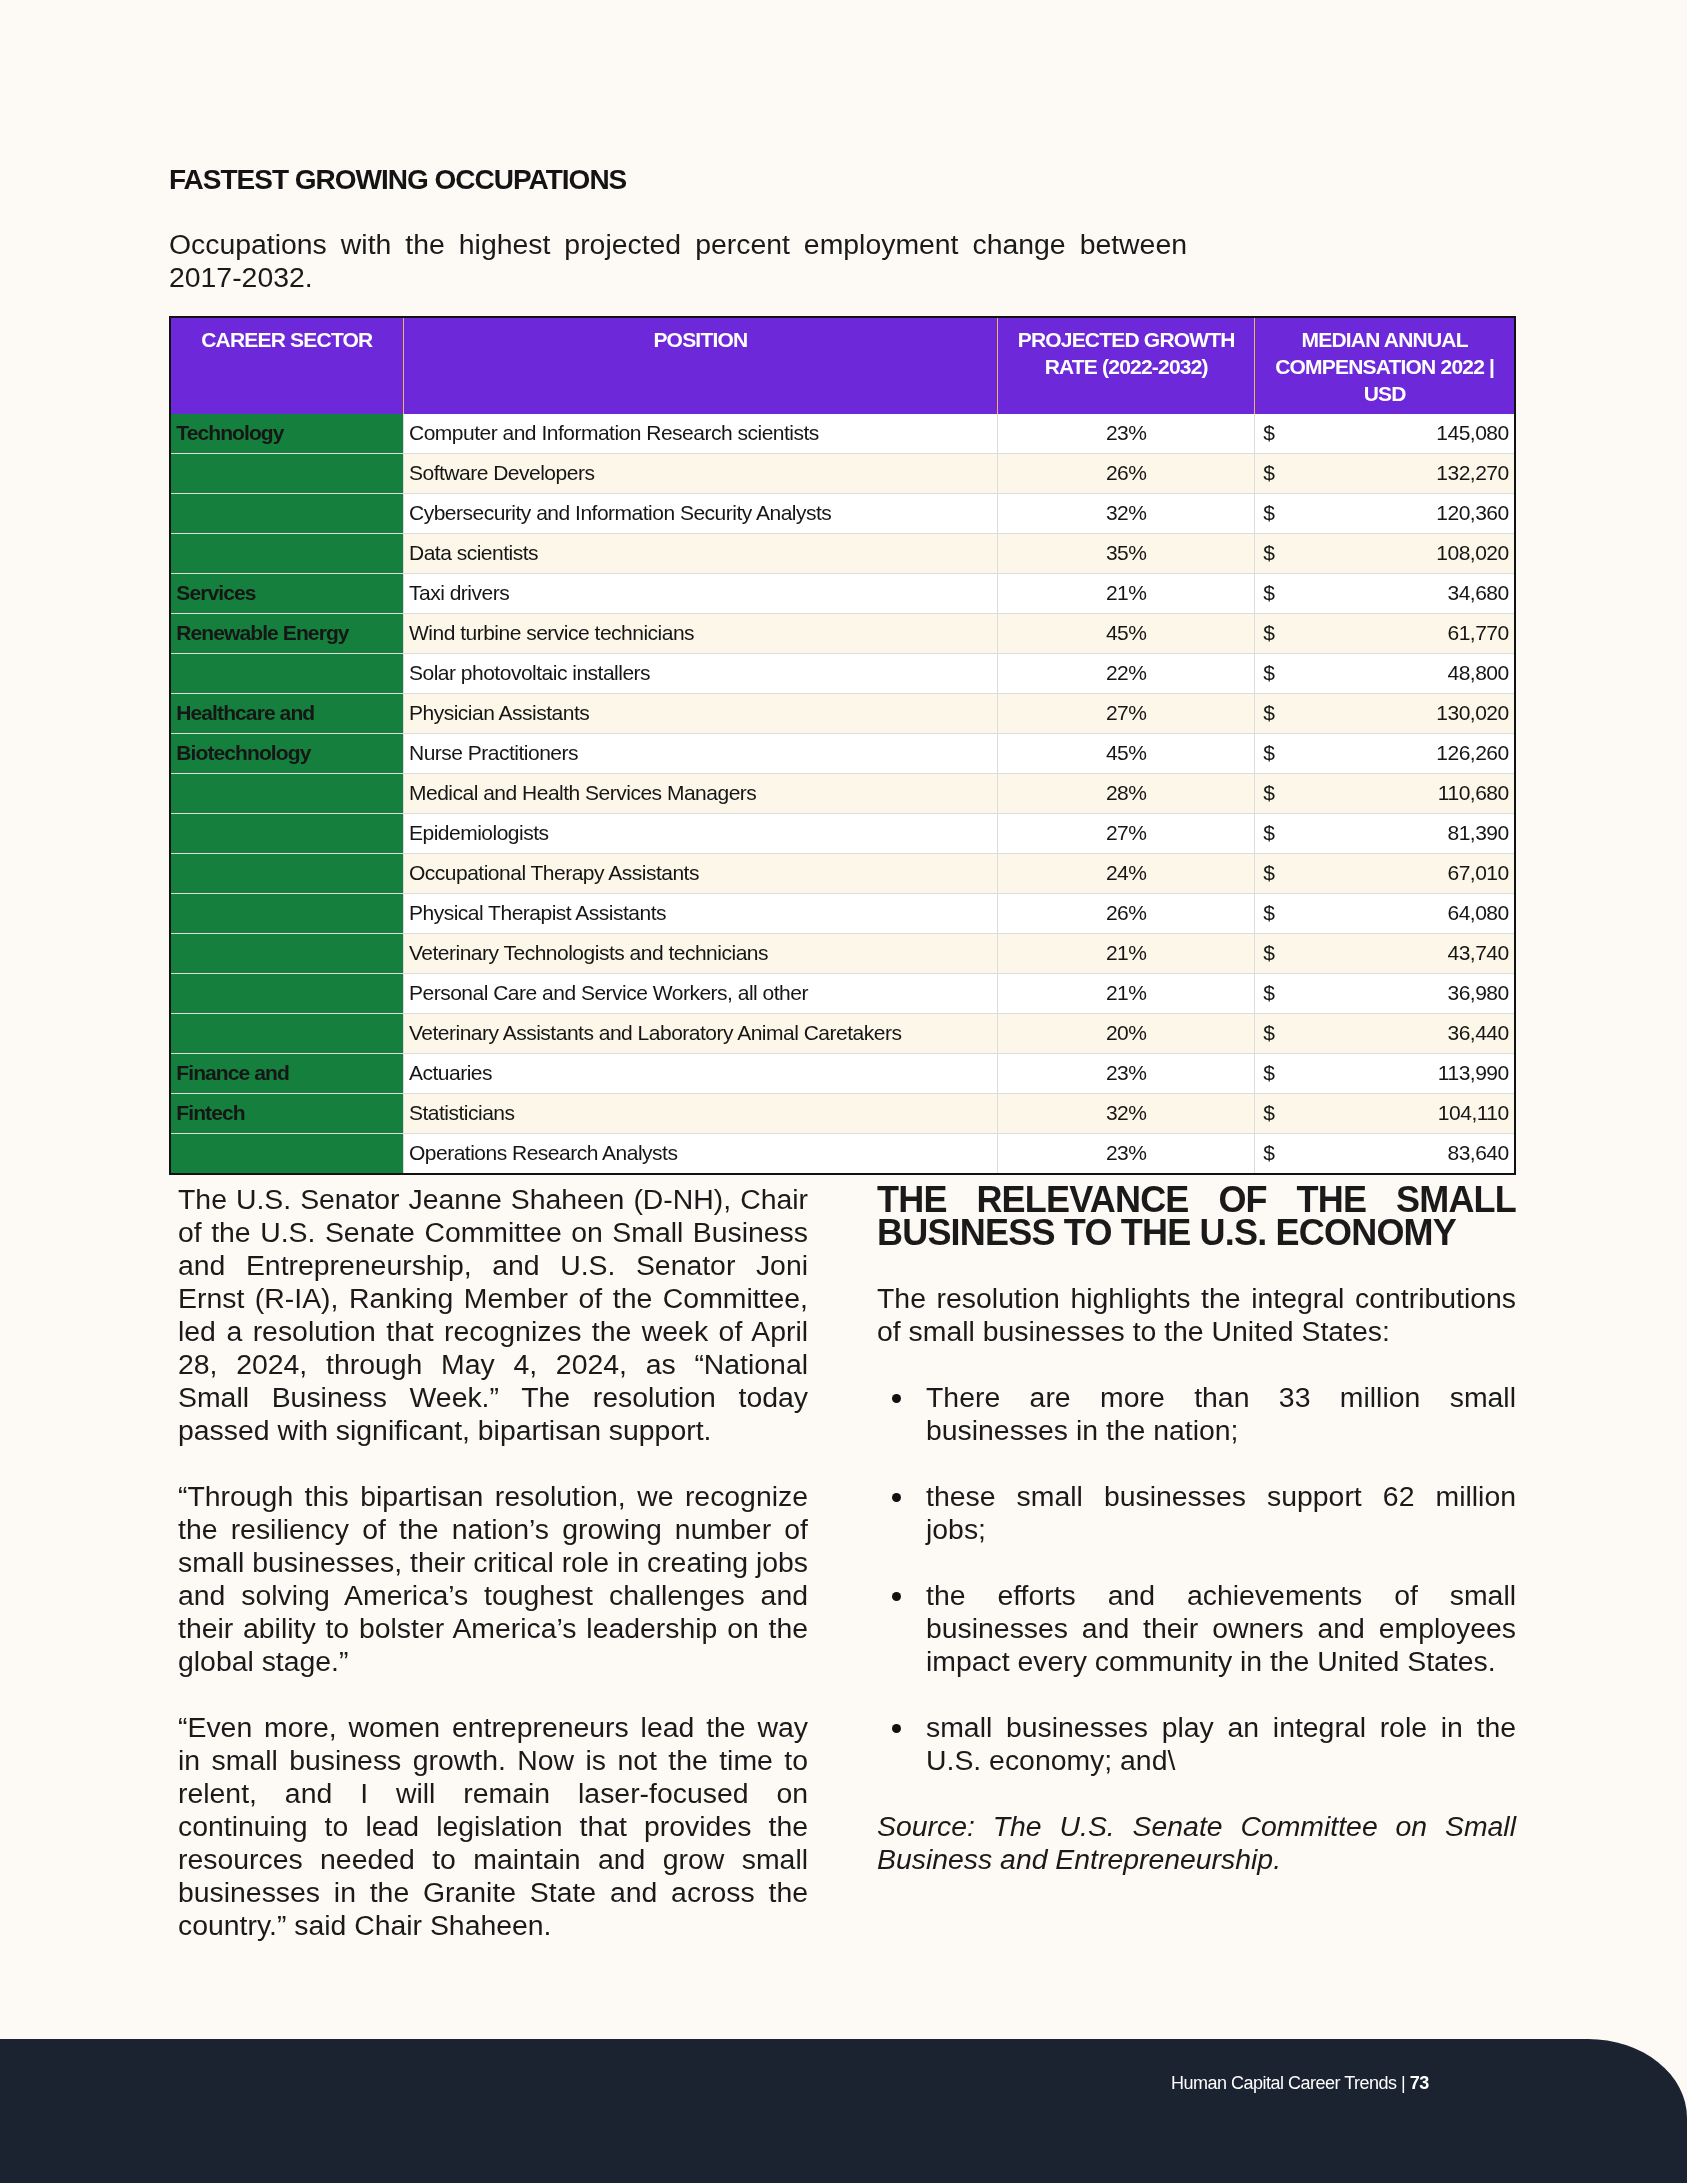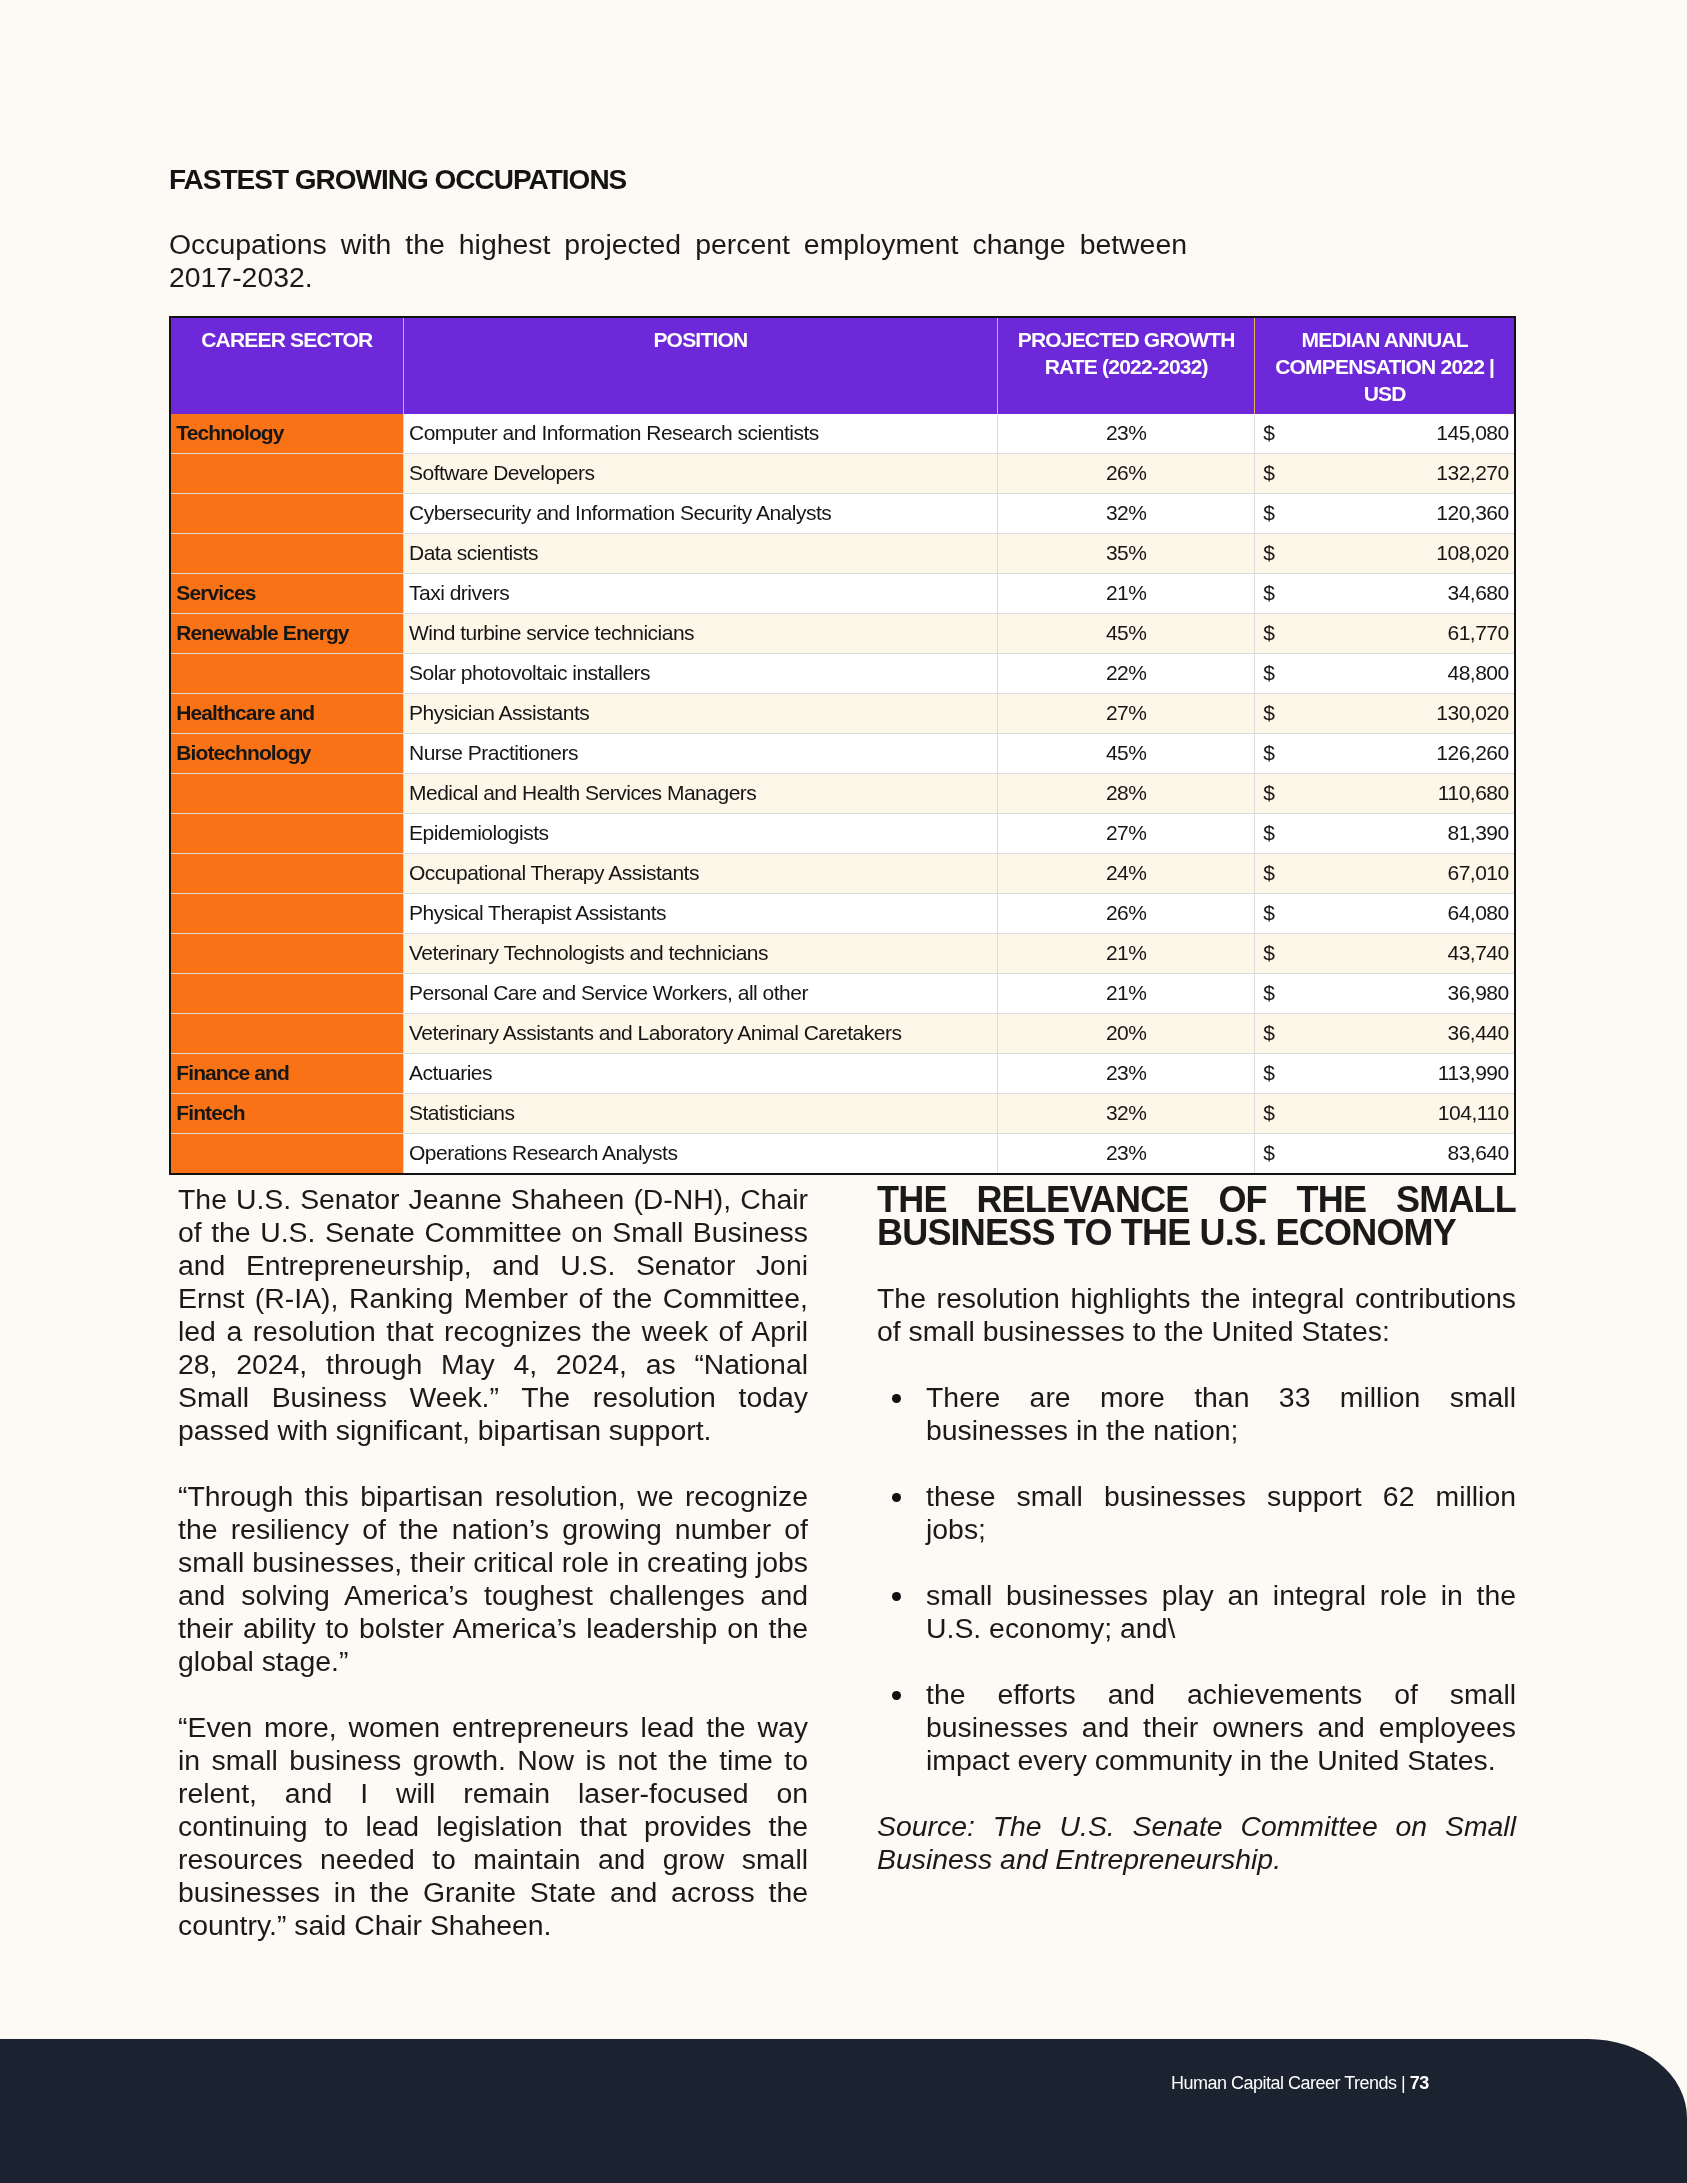--- a/index.html
+++ b/index.html
@@ -28,21 +28,21 @@
     line-height: 27px; letter-spacing: -0.8px; vertical-align: top;
     padding: 8px 4px 6.6px 4px; height: 91px; box-sizing: border-box;
     border-right: 1.3px solid #f2b25c; text-align: center;
   }
   th:last-child { border-right: none; }
   td {
     height: 39px; font-size: 21px; letter-spacing: -0.5px;
     padding: 0 5.3px; border-bottom: 1.3px solid #dcdcdc; border-right: 1.3px solid #dcdcdc;
     white-space: nowrap; overflow: hidden; color: #161616;
   }
-  td.sector { font-weight: 700; background: #f97316; letter-spacing: -0.9px; }
+  td.sector { font-weight: 700; background: #15803d; letter-spacing: -0.9px; }
   td.rate { text-align: center; }
   td.dollar { border-right: none; padding-left: 8px; }
   td.dollar .cur { float: left; }
   td.dollar .amt { float: right; }
   tr.alt td.pos, tr.alt td.rate, tr.alt td.dollar { background: #fdf7e9; }
   tr:last-child td { border-bottom: none; }
   
   .col-left {
     position: absolute; left: 169px; top: 1183px; width: 639px;
     font-size: 28.4px; line-height: 33px; text-align: justify; color: #1a1a1a;
@@ -280,21 +280,21 @@
   <p>“Through this bipartisan resolution, we recognize the resiliency of the nation’s growing number of small businesses, their critical role in creating jobs and solving America’s toughest challenges and their ability to bolster America’s leadership on the global stage.”</p>
   <p>“Even more, women entrepreneurs lead the way in small business growth. Now is not the time to relent, and I will remain laser-focused on continuing to lead legislation that provides the resources needed to maintain and grow small businesses in the Granite State and across the country.”  said Chair Shaheen.</p>
 </div>
 
 <div class="col-right">
   <div class="sub-title">THE RELEVANCE OF THE SMALL BUSINESS TO THE U.S. ECONOMY</div>
   <p>The resolution highlights the integral contributions of small businesses to the United States:</p>
   <ul>
     <li><span class="bullet"></span><span>There are more than 33 million small businesses in the nation;</span></li>
     <li><span class="bullet"></span><span>these small businesses support 62 million jobs;</span></li>
+    <li><span class="bullet"></span><span>the efforts and achievements of small businesses and their owners and employees impact every community in the United States.</span></li>
     <li><span class="bullet"></span><span>small businesses play an integral role in the U.S. economy; and\</span></li>
-    <li><span class="bullet"></span><span>the efforts and achievements of small businesses and their owners and employees impact every community in the United States.</span></li>
   </ul>
   <div class="source">Source: The U.S. Senate Committee on Small Business and Entrepreneurship.</div>
 </div>
 
 <div class="footer"></div>
 <div class="footer-text"><span>Human Capital Career Trends | </span><span class="pg">73</span></div>
 
 
 </body></html>

